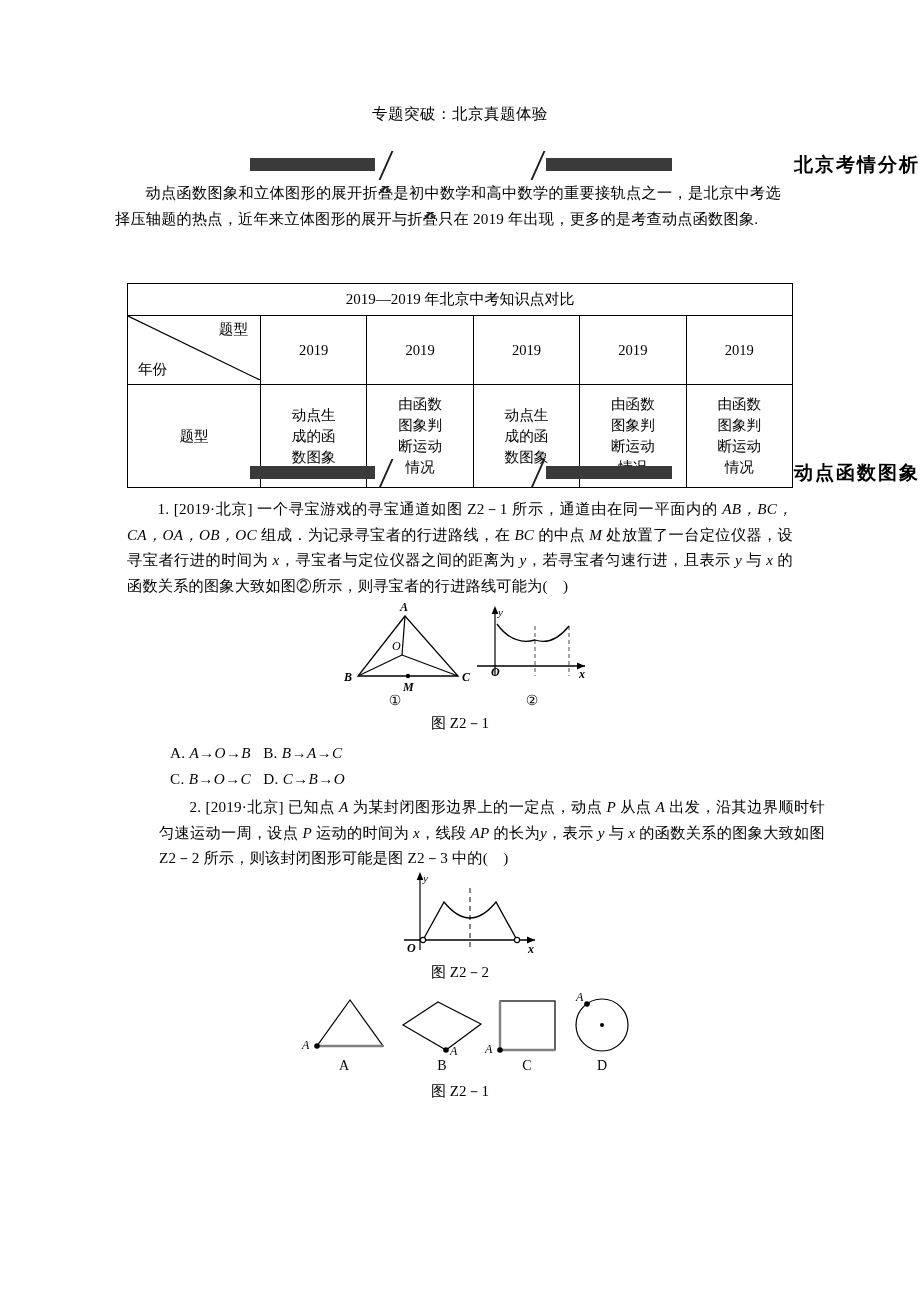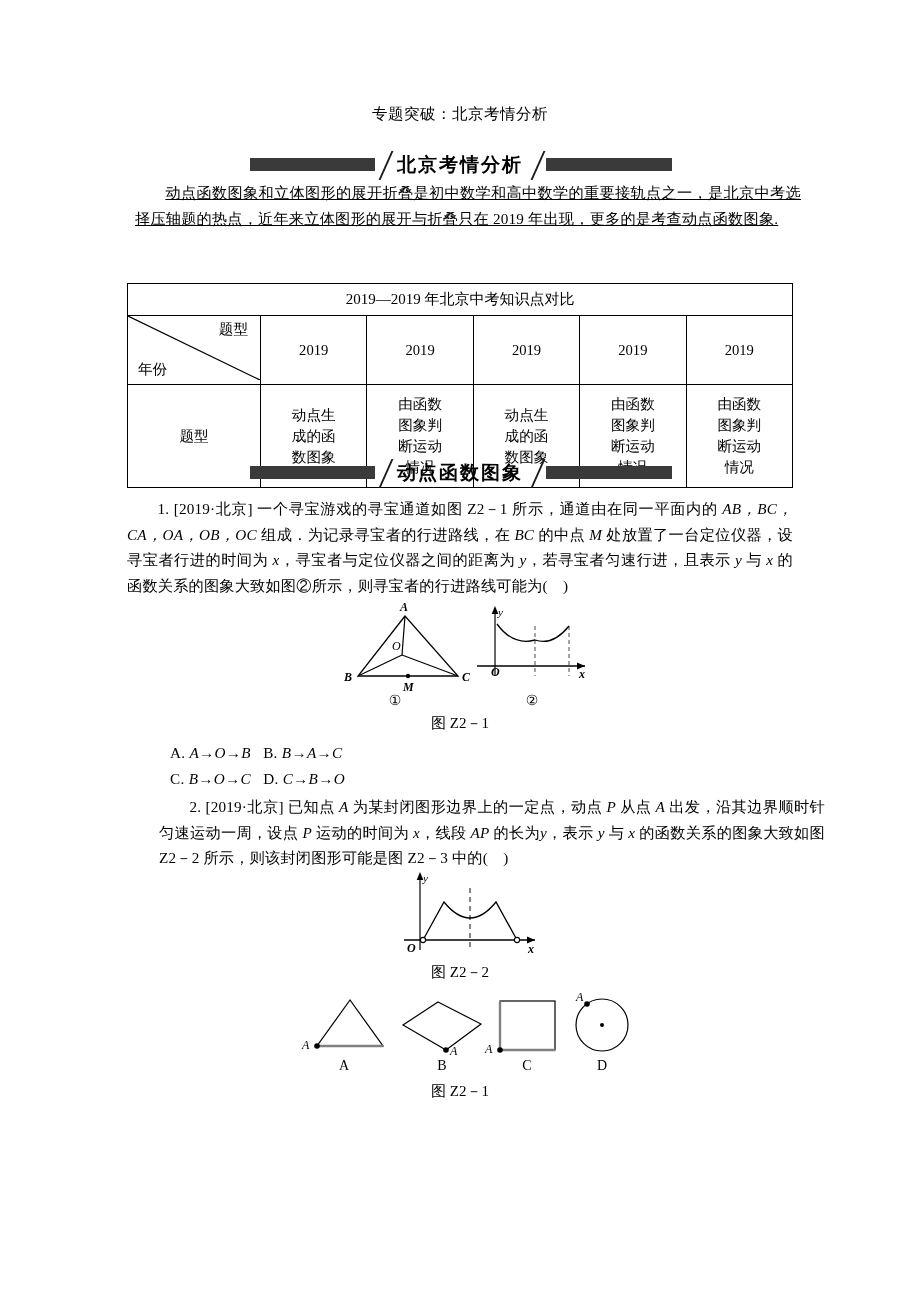--- a/index.html
+++ b/index.html
@@ -24,21 +24,21 @@
   }
   .banner .bar.left{left:250px;width:125px;}
   .banner .bar.right{left:546px;width:126px;}
   .banner .slash{
     position:absolute;top:1px;width:2px;height:29px;background:#1a1a1a;
     transform:skewX(-24deg);
   }
   .banner .slash.s1{left:385px;}
   .banner .slash.s2{left:537px;}
   .banner .btext{
-    position:absolute;left:0;top:0;width:920px;text-align:center;
+    position:absolute;left:0;top:0;width:920px;text-align:right;
     font-family:"DejaVu Sans","Liberation Sans",sans-serif;
     font-weight:bold;font-size:19px;letter-spacing:2px;line-height:29px;
   }
 
   
   .para{
     position:absolute;font-size:15.2px;line-height:25.5px;
     text-align:justify;text-justify:inter-ideograph;
     letter-spacing:.2px;
   }
@@ -71,31 +71,31 @@
   }
   .sublabel{position:absolute;font-size:14px;text-align:center;}
 
   .choices{position:absolute;font-size:15.2px;line-height:26px;letter-spacing:.3px;}
 </style>
 </head>
 <body>
 
 <div class="page">
 
-  <div class="doc-title">专题突破：北京考情分析</div>
+  <div class="doc-title">专题突破：北京真题体验</div>
 
   <div class="banner" style="top:150px;">
     <div class="bar left"></div>
     <div class="bar right"></div>
     <div class="slash s1"></div>
     <div class="slash s2"></div>
     <div class="btext">北京考情分析</div>
   </div>
 
-  <div class="para" style="left:135px;top:180px;width:666px;text-decoration:underline;">
+  <div class="para" style="left:115px;top:180px;width:666px;">
     <span class="indent"></span><span>动点函数图象和立体图形的展开折叠是初中数学和高中数学的重要接轨点之一，是北京中考选择压轴题的热点，近年来立体图形的展开与折叠只在 2019 年出现，更多的是考查动点函数图象.</span>
   </div>
 
   <table class="tbl">
     <tbody>
         <tr>
       <td class="cap" colspan="6">2019—2019 年北京中考知识点对比</td>
     </tr>
     <tr>
       <td class="corner">

